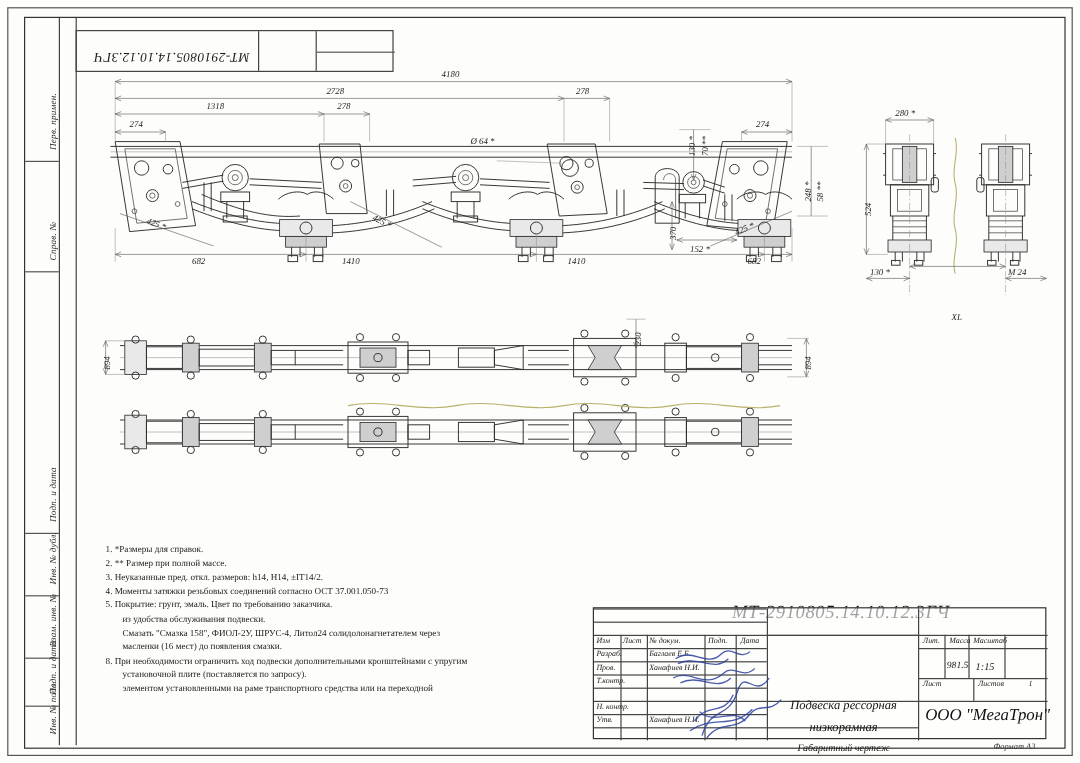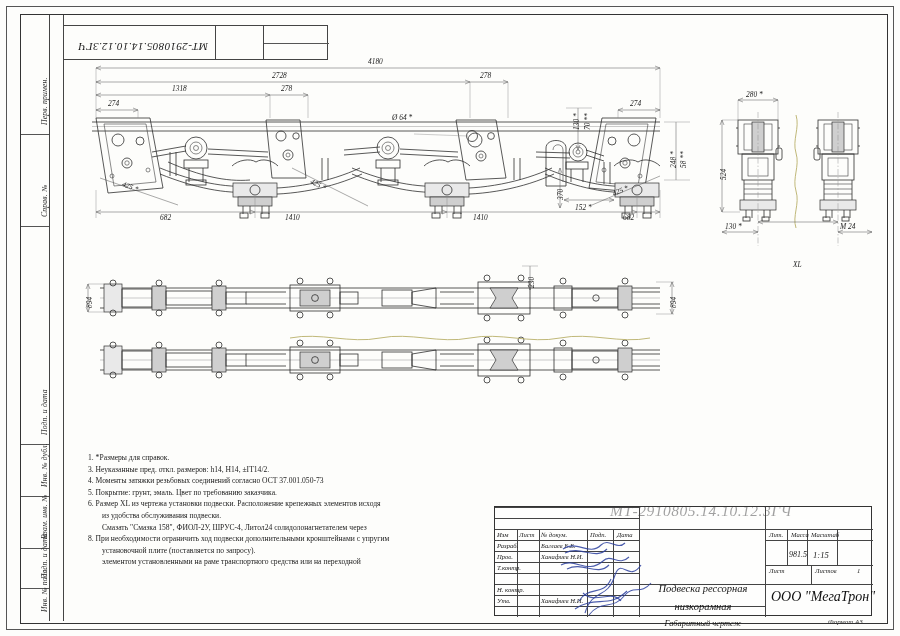--- a/index.html
+++ b/index.html
@@ -502,26 +502,27 @@
   <div class="etxt dim" style="left:725px;top:222px;">130 *</div>
   <div class="etxt dim" style="left:793px;top:212px;margin-top:48px;">XL</div>
   <div class="etxt dim" style="left:840px;top:222px;">М 24</div>
 
   <div class="etxt dimv" style="left:85px;top:308px;">894</div>
   <div class="etxt dimv" style="left:669px;top:308px;">894</div>
   <div class="etxt dimv" style="left:527px;top:288px;">230</div>
 
   <div id="notes">
     <div class="nrow"><span>1.</span> <span>*Размеры для справок.</span></div>
+    <div class="nrow"><span>2.</span> <span>** Размер при полной массе.</span></div>
     <div class="nrow"><span>3.</span> <span>Неуказанные пред. откл. размеров: h14, H14, ±IT14/2.</span></div>
     <div class="nrow"><span>4.</span> <span>Моменты затяжки резьбовых соединений согласно ОСТ 37.001.050-73</span></div>
     <div class="nrow"><span>5.</span> <span>Покрытие: грунт, эмаль. Цвет по требованию заказчика.</span></div>
-    <div class="nrow"><span>6.</span> <span>Размер XL из чертежа установки подвески. Расположение крепежных элементов исходя</span></div>
     <div class="nrow ind"><span>из удобства обслуживания подвески.</span></div>
     <div class="nrow ind"><span>Смазать  "Смазка 158", ФИОЛ-2У, ШРУС-4, Литол24 солидолонагнетателем через</span></div>
+    <div class="nrow ind"><span>масленки (16 мест) до появления смазки.</span></div>
     <div class="nrow"><span>8.</span> <span>При необходимости ограничить ход подвески дополнительными кронштейнами с упругим</span></div>
     <div class="nrow ind"><span>установочной плите (поставляется по запросу).</span></div>
     <div class="nrow ind"><span>элементом установленными на раме транспортного средства или на переходной</span></div>
   </div>
 
   <div class="desig-main">МТ-2910805.14.10.12.3ГЧ</div>
 
   <div id="titleblock">
 
     <div class="tl" style="left:0;top:22px;width:270px;height:1px;"></div>

